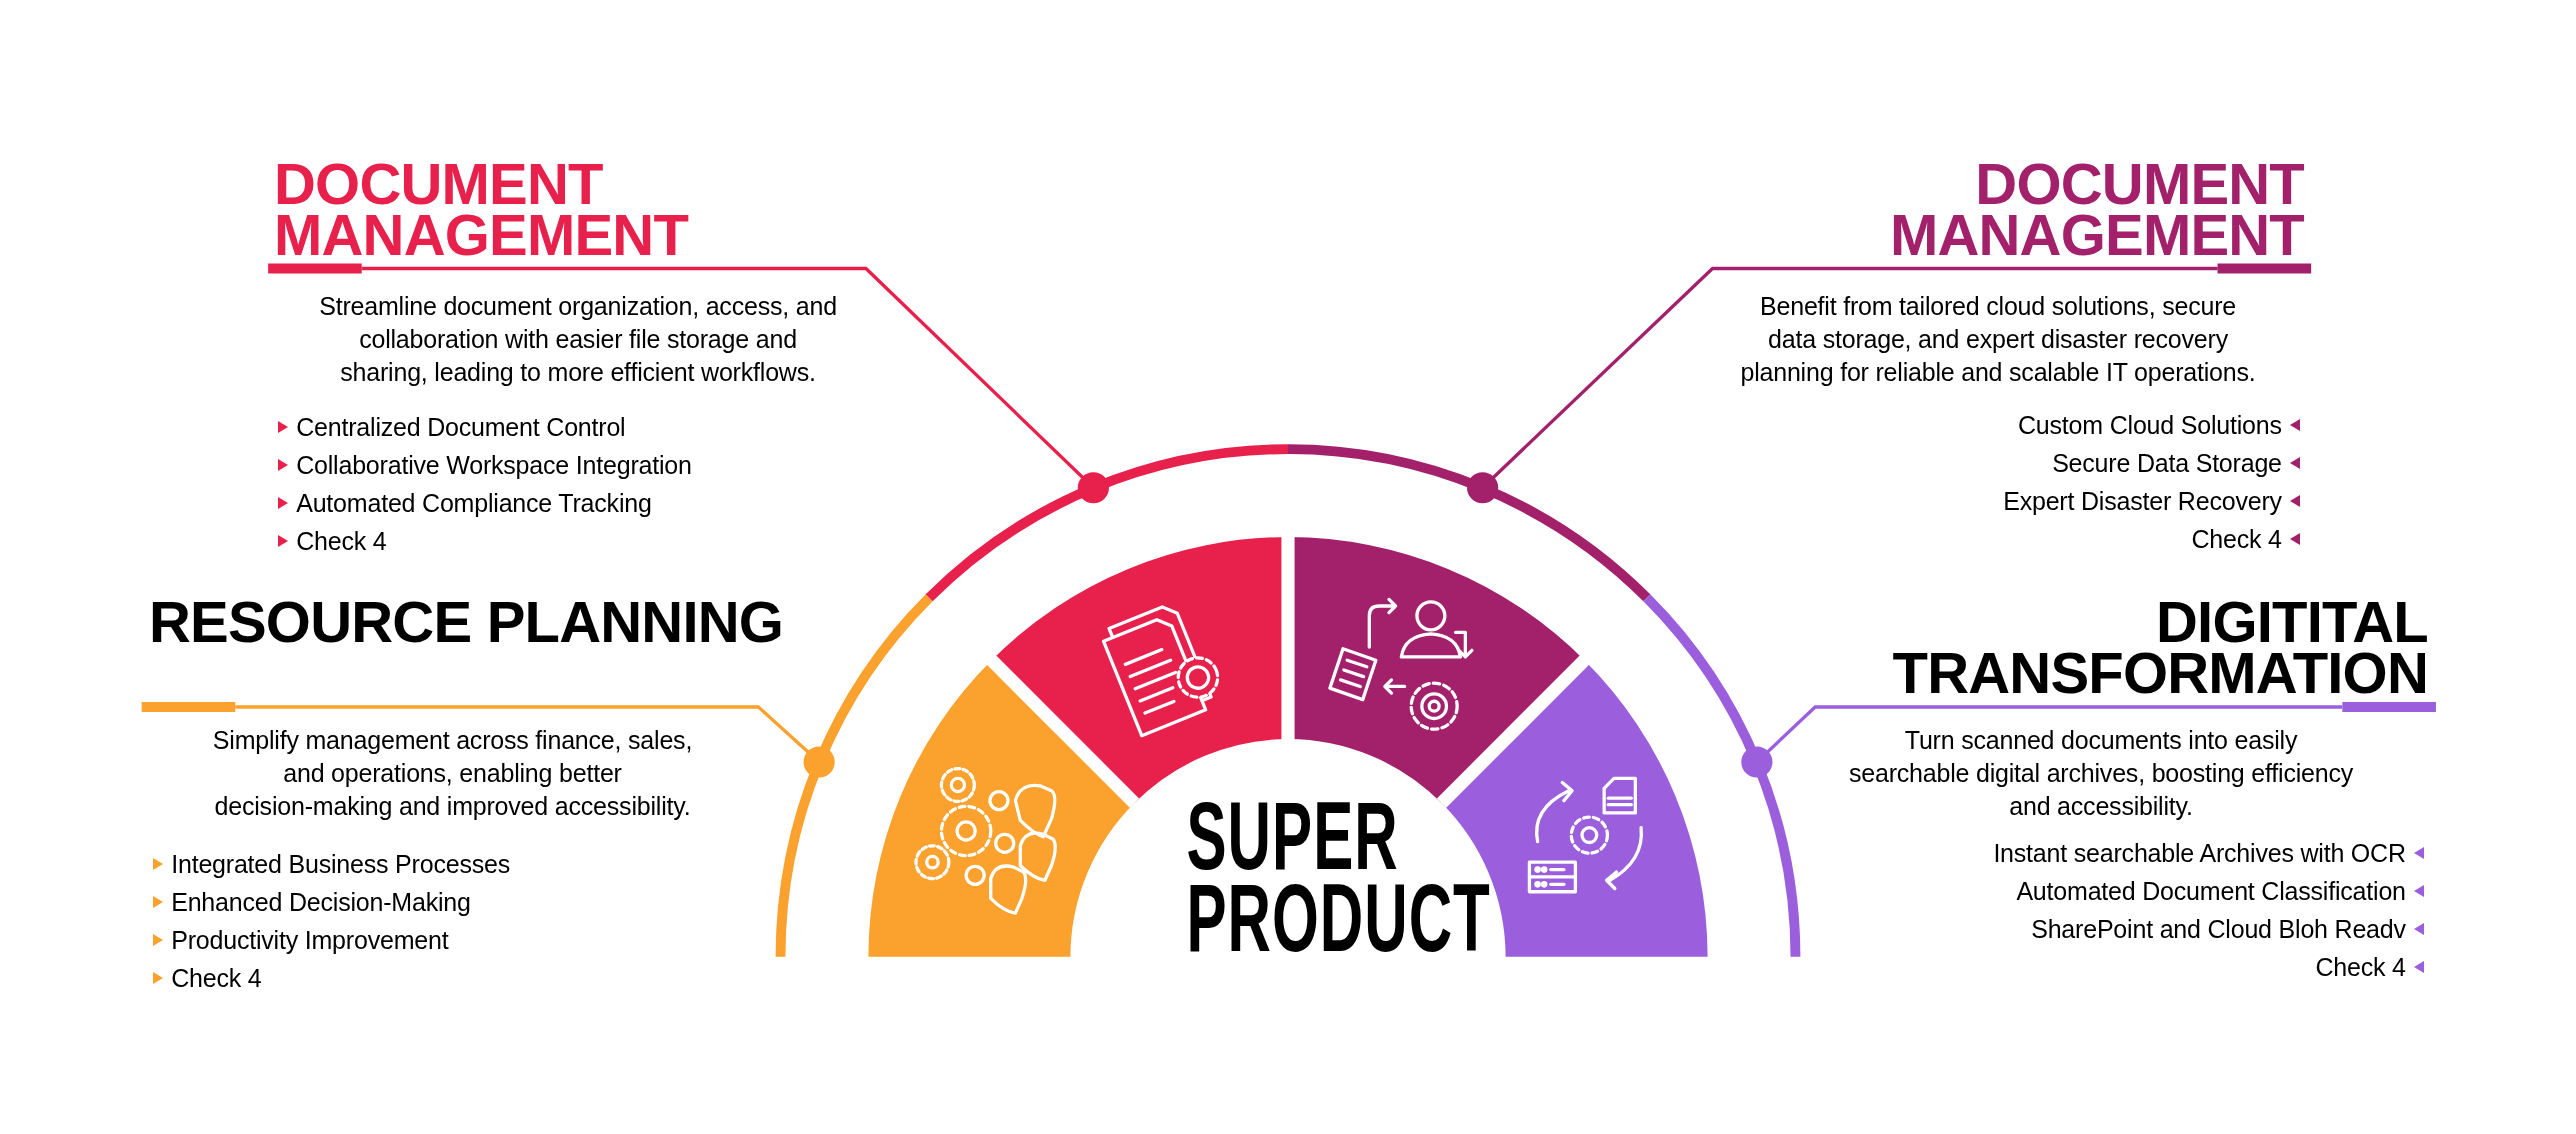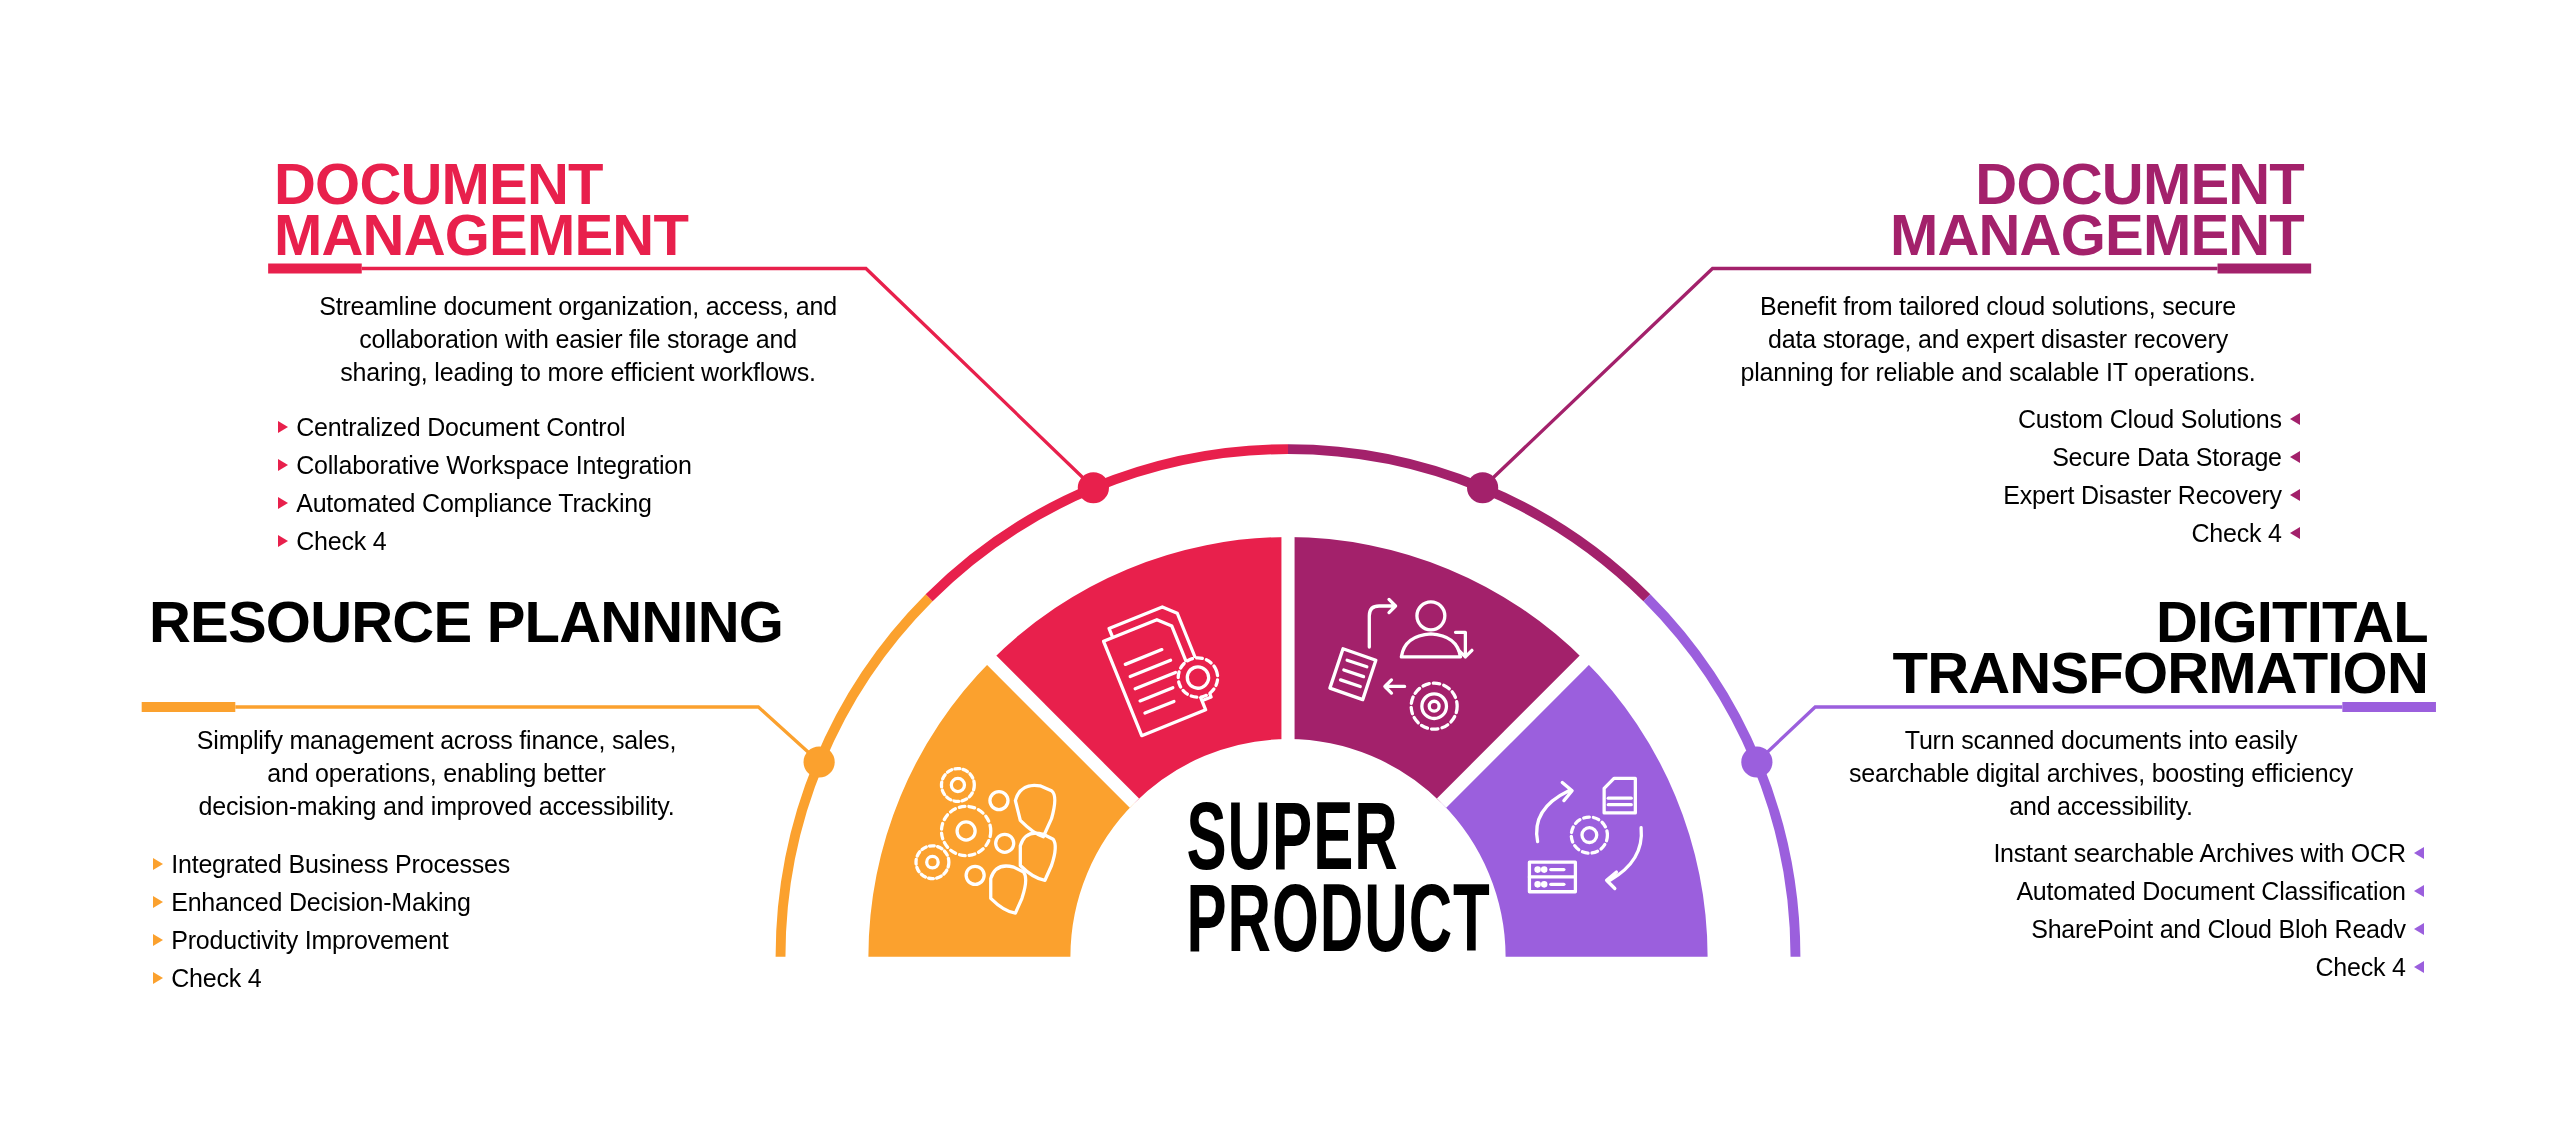--- a/index.html
+++ b/index.html
@@ -24,26 +24,26 @@
 
   #b-dm-left  { left: 266px; top: 150px; width: 624px; }
   #b-dm-left .heading { color: #E8204C; }
   #b-dm-left .desc { position: absolute; top: 140px; left: 0; width: 624px; }
   #b-dm-left .list { position: absolute; top: 246px; left: 0; }
   #b-dm-left .tri { color: #E8204C; }
 
   #b-dm-right { left: 1684px; top: 150px; width: 628px; }
   #b-dm-right .heading { color: #A3216B; }
   #b-dm-right .desc { position: absolute; top: 140px; right: 0; width: 628px; }
-  #b-dm-right .list { position: absolute; top: 238px; right: 0; width: 628px; }
+  #b-dm-right .list { position: absolute; top: 244px; right: 0; width: 628px; }
   #b-dm-right .tri { color: #A3216B; }
 
   #b-erp { left: 141px; top: 588px; width: 674px; }
   #b-erp .heading { color: #000; }
-  #b-erp .desc { position: absolute; top: 136px; left: 0; width: 591px; }
+  #b-erp .desc { position: absolute; top: 136px; left: 16px; width: 591px; }
   #b-erp .list { position: absolute; top: 245px; left: 0; }
   #b-erp .tri { color: #FBA12E; }
 
   #b-dt { left: 1766px; top: 588px; width: 670px; }
   #b-dt .heading { color: #000; }
   #b-dt .desc { position: absolute; top: 136px; right: 0; width: 670px; }
   #b-dt .list { position: absolute; top: 234px; right: 0; width: 670px; }
   #b-dt .tri { color: #9B5FDD; }
 
   #center-title { position: absolute; left: 1124px; top: 795px; width: 329px; text-align: right;

